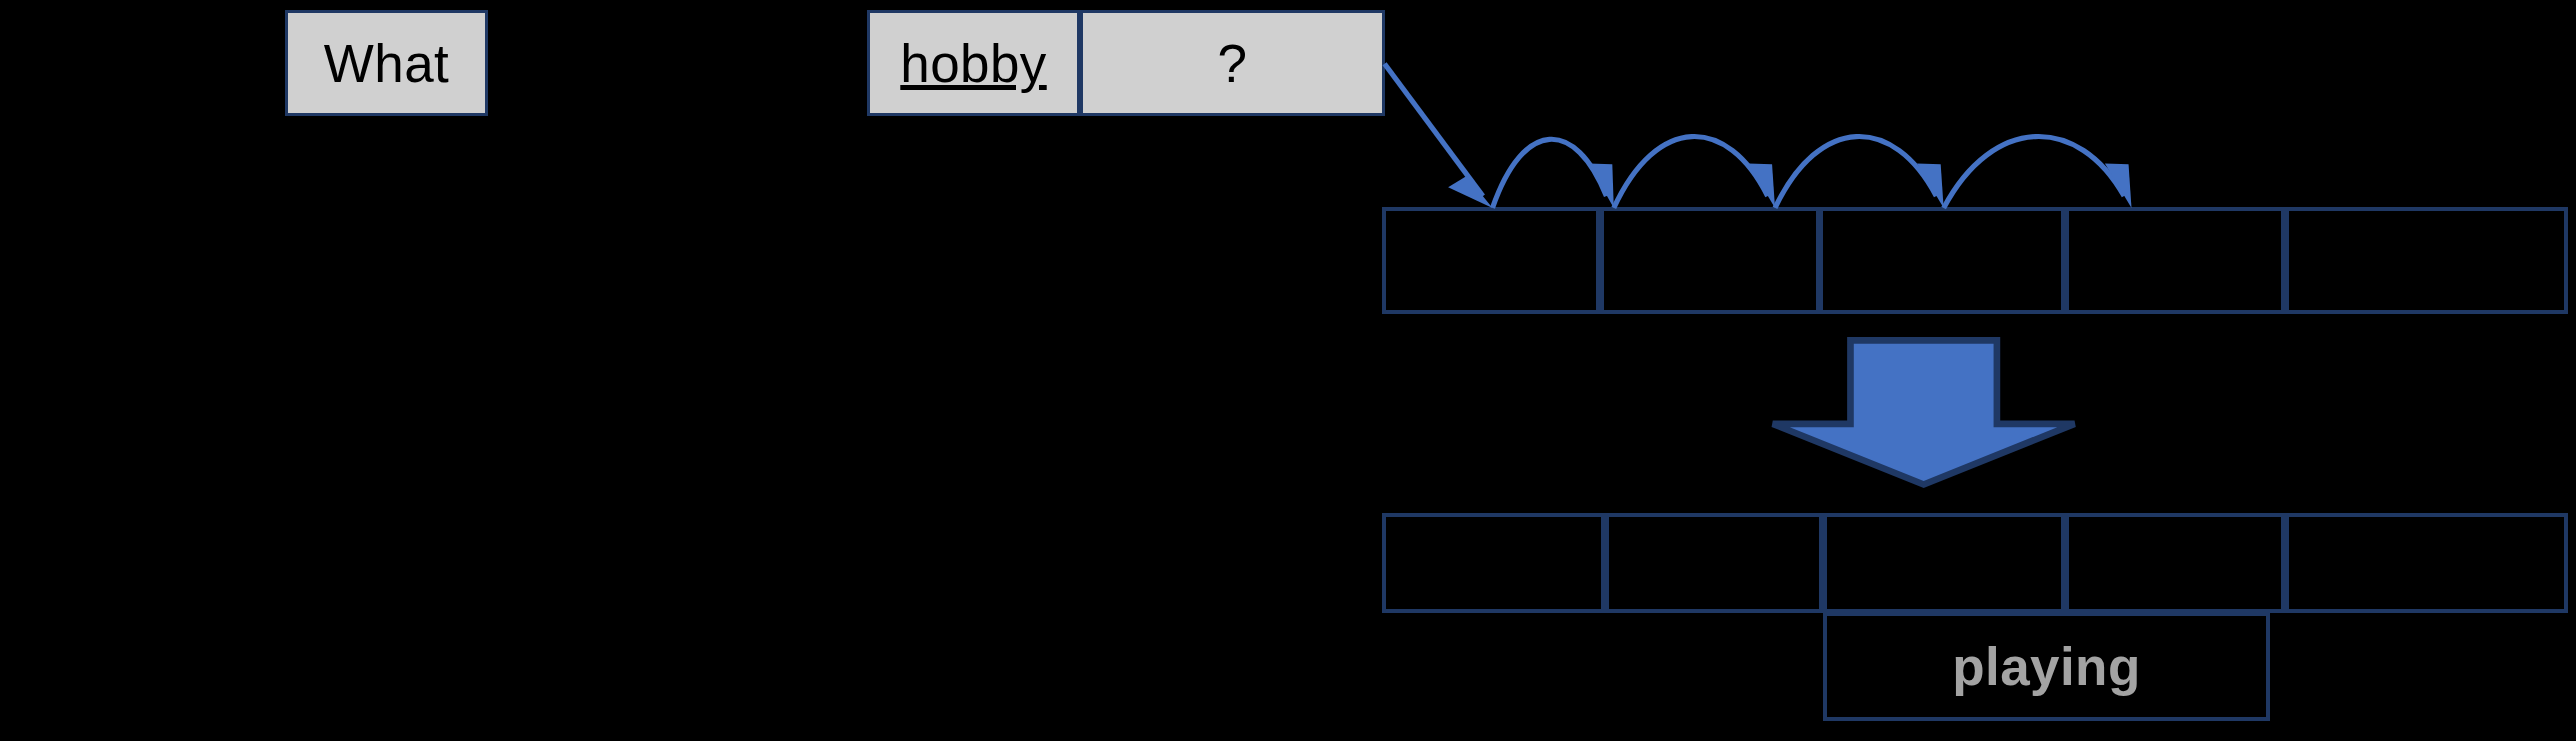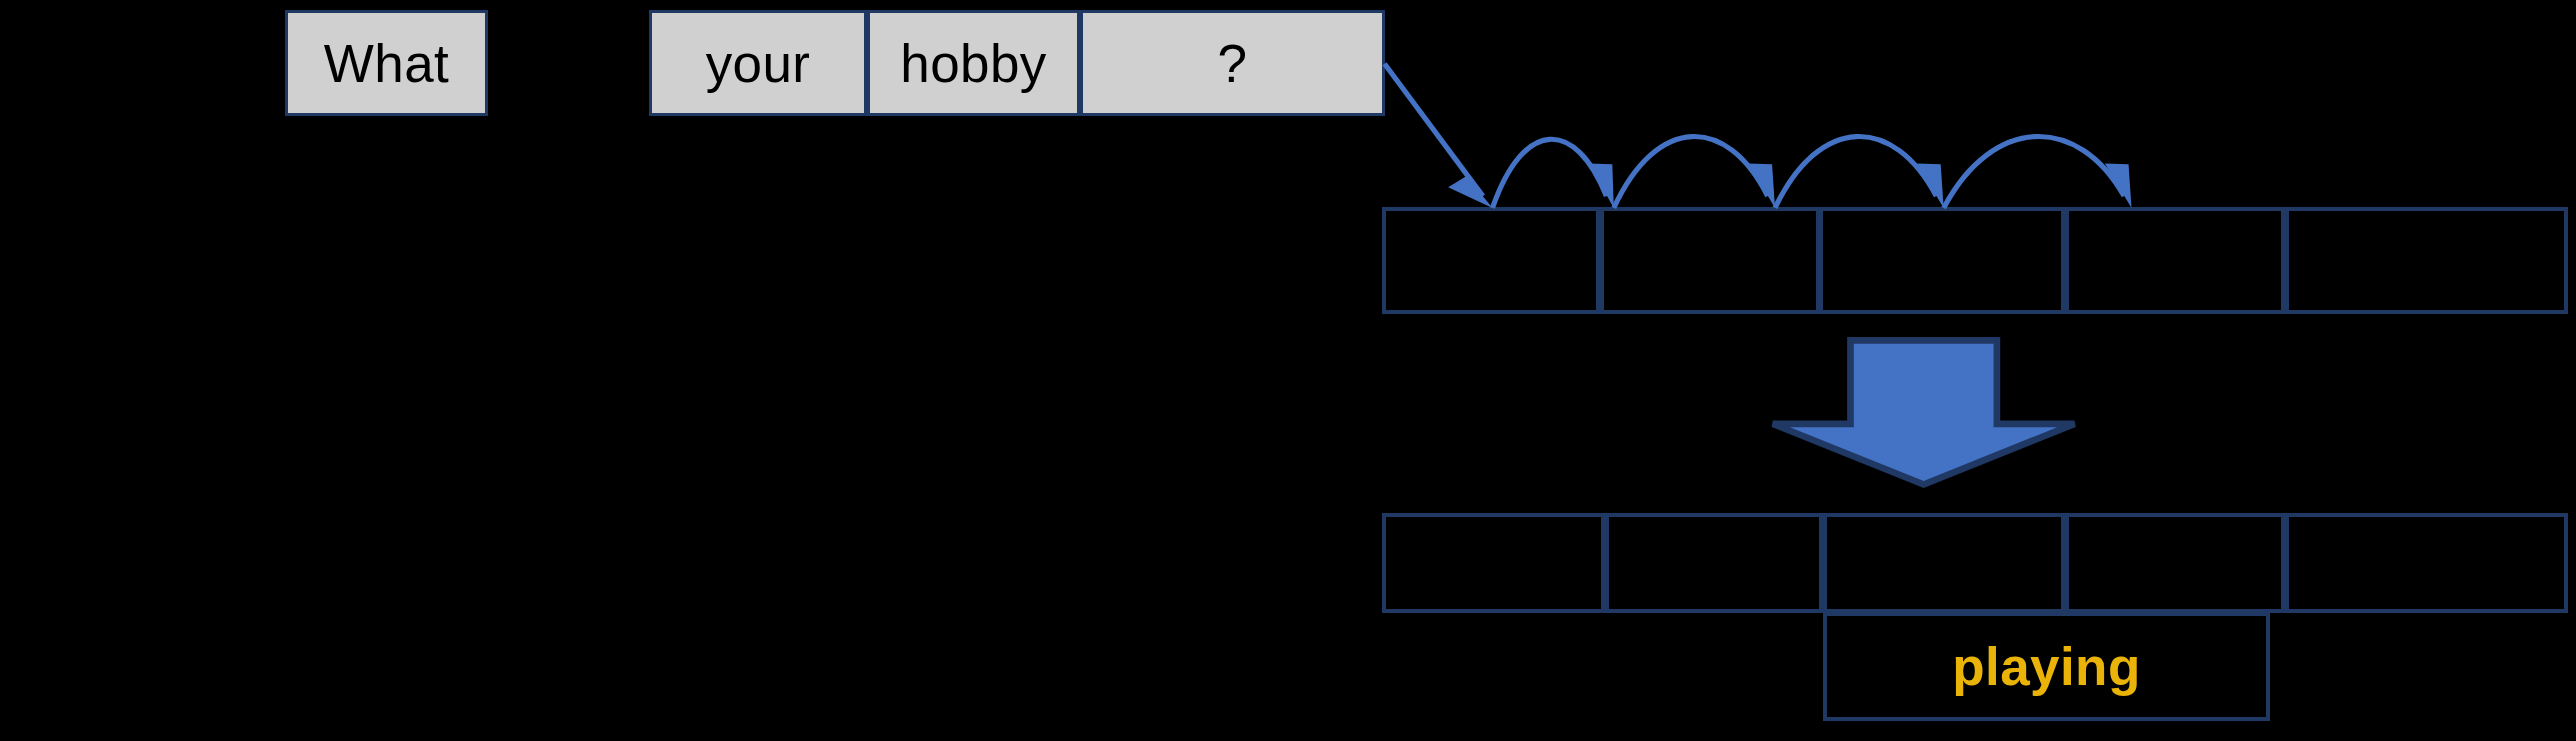--- a/index.html
+++ b/index.html
@@ -36,21 +36,21 @@
     color: #000000;
     border-width: 3.7px;
   }
   .cell.slot {
     background: #000000;
     color: #000000;
     border-width: 4.4px;
   }
   .cell.output-word {
     background: #000000;
-    color: #eab308;
+    color: #a3a3a3;
     font-weight: bold;
     border-width: 4.4px;
   }
 
   
   #arrows {
     position: absolute;
     left: 0;
     top: 0;
     width: 2576px;
@@ -59,24 +59,21 @@
   }
 </style>
 </head>
 <body>
 
 <div id="stage">
 
   <div class="cell source" style="left:285px; top:10.4px; width:203px; height:106px;">
     <span>What</span>
   </div>
-  <div class="cell source" style="left:649px; top:10.4px; width:218px; height:106px;">
-    <span>your</span>
-  </div>
-  <div class="cell source" style="left:867px; top:10.4px; width:213px; height:106px;">
+  <div class="cell source" style="left:867px; top:10.4px; width:213px; height:106px;text-decoration:underline;">
     <span>hobby</span>
   </div>
   <div class="cell source" style="left:1080px; top:10.4px; width:305px; height:106px;">
     <span>?</span>
   </div>
 
   <div class="cell slot" style="left:1382px; top:207px; width:218px; height:107px;">
     <span></span>
   </div>
   <div class="cell slot" style="left:1600px; top:207px; width:220px; height:107px;">

